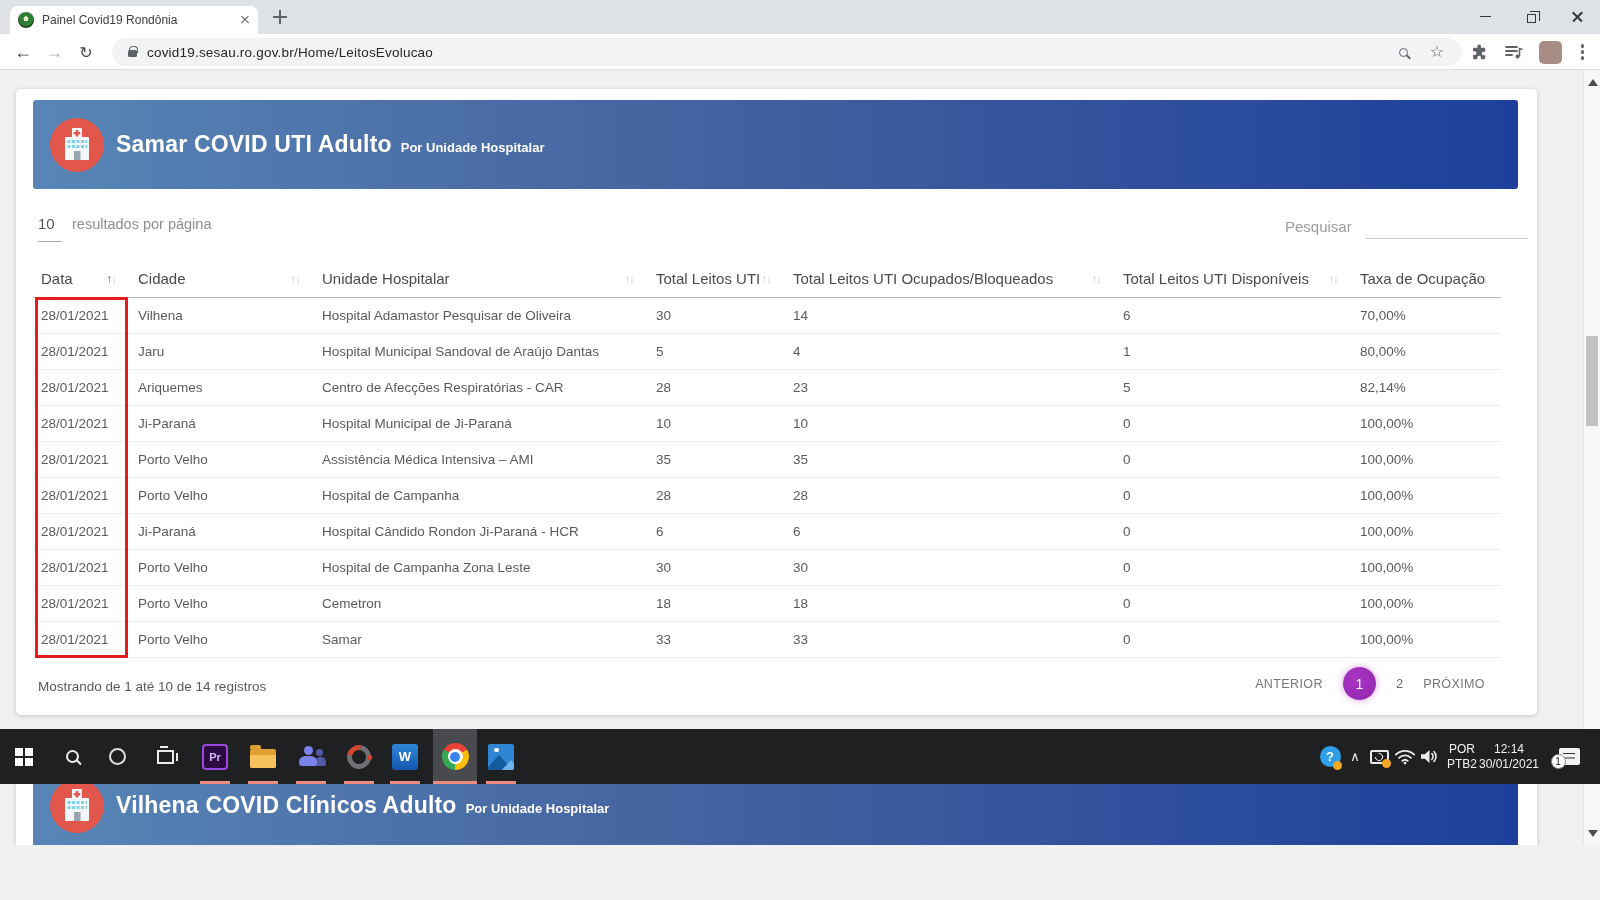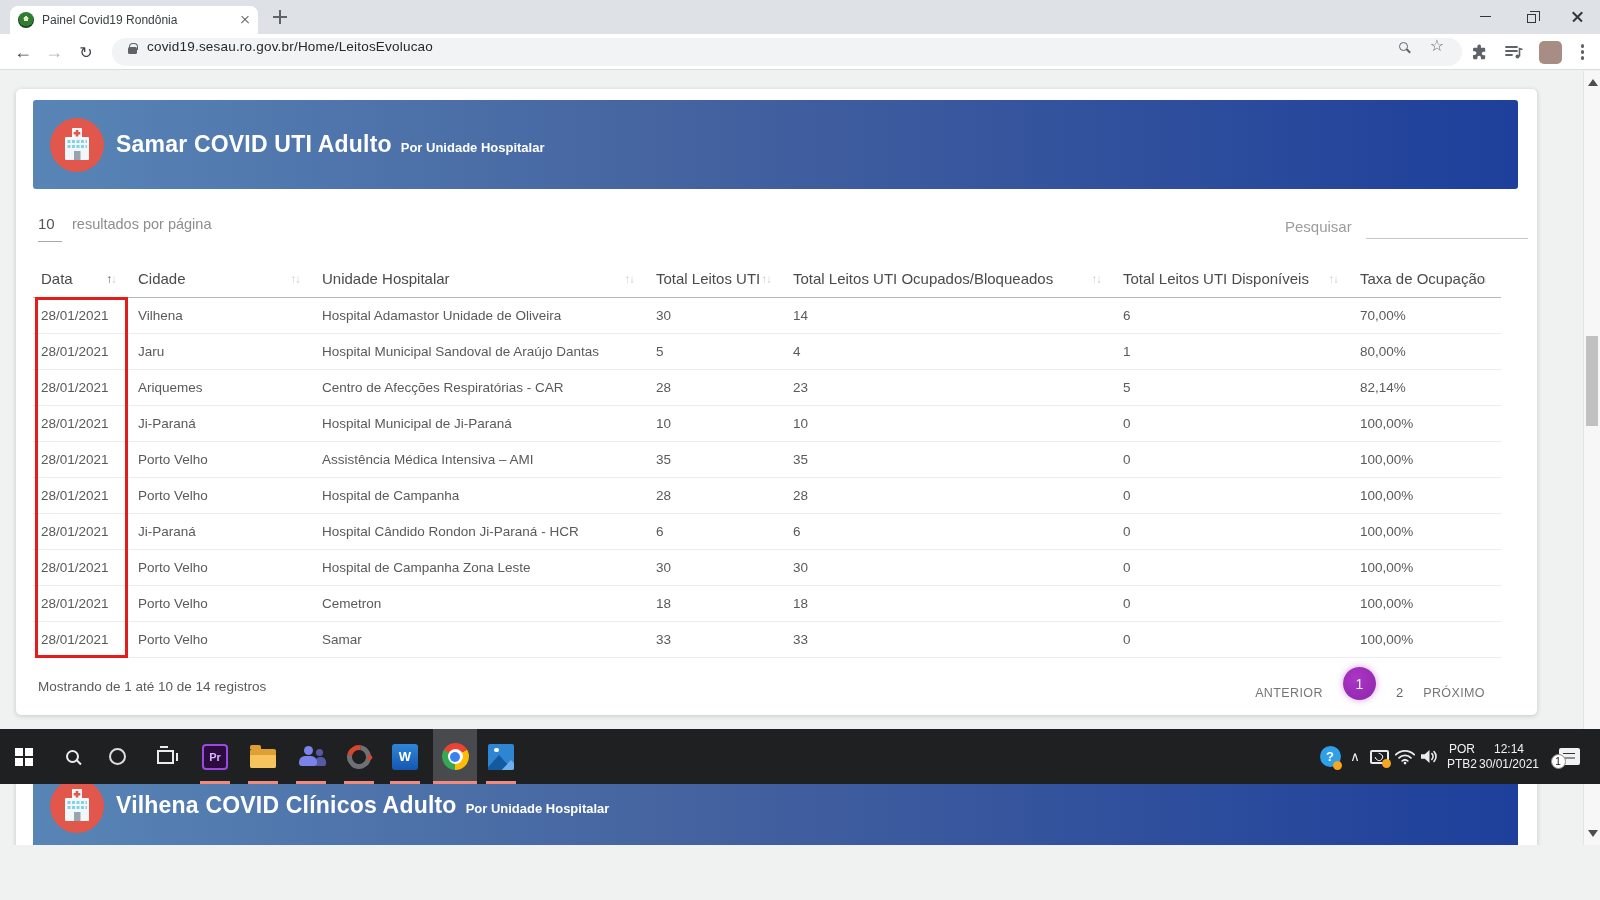--- a/index.html
+++ b/index.html
@@ -25,21 +25,21 @@
   .restore-i{width:9px;height:9px;border:1.3px solid #33363a;position:relative;margin-top:3px}
   .restore-i::before{content:"";position:absolute;top:-4px;left:2px;width:9px;height:9px;border:1.3px solid #33363a;border-left:none;border-bottom:none}
   .close-big{position:relative;width:13px;height:13px}
   .close-big::before,.close-big::after{content:"";position:absolute;left:0;top:5.8px;width:13px;height:1.5px;background:#33363a}
   .close-big::before{transform:rotate(45deg)}.close-big::after{transform:rotate(-45deg)}
 
   
   .toolbar{position:absolute;top:34px;left:0;right:0;height:36px;background:#fff;border-bottom:1px solid #d9dce0}
   .navg{position:absolute;top:0;height:36px;display:flex;align-items:center;justify-content:center;width:30px;font-size:18px;color:#42464b}
   .nav-back{left:8px}.nav-fwd{left:39px;color:#b4b9be}.nav-reload{left:71px;font-size:16px}
-  .urlbar{position:absolute;left:112px;top:38px;width:1350px;height:28px;border-radius:14px;background:#f1f3f4;display:flex;align-items:flex-end;padding:12px 14px;top:4px}
+  .urlbar{position:absolute;left:112px;top:38px;width:1350px;height:28px;border-radius:14px;background:#f1f3f4;display:flex;align-items:center;padding:12px 14px;top:4px}
   .toolbar .urlbar{top:4px}
   .lock-i{width:9px;height:7px;background:#5f6368;border-radius:1.5px;position:relative;margin:3px 10px 0 2px}
   .lock-i::before{content:"";position:absolute;top:-4.4px;left:1px;width:6.6px;height:6px;border:1.5px solid #5f6368;border-bottom:none;border-radius:4px 4px 0 0}
   .url-text{font-size:13.5px;color:#26282b;letter-spacing:.2px;flex:1;white-space:nowrap;overflow:hidden}
   .mag{width:9px;height:9px;border:1.8px solid #5f6368;border-radius:50%;position:relative}
   .mag::after{content:"";position:absolute;width:5px;height:1.8px;background:#5f6368;transform:rotate(45deg);right:-4.4px;bottom:-2.4px}
   .pill-icons{display:flex;align-items:center;gap:22px;margin-left:12px;padding-right:4px}
   .star{font-size:16px;color:#5f6368;line-height:1}
   .tool-right{position:absolute;right:10px;top:0;height:36px;display:flex;align-items:center;gap:15px}
   .avatar{width:23px;height:23px;border-radius:5px;background:#a78d83}
@@ -67,21 +67,21 @@
 
   table.dt{position:absolute;left:17px;top:172px;width:1468px;border-collapse:collapse;table-layout:fixed}
   .dt th{font-size:15px;font-weight:400;color:#4b4b4b;text-align:left;padding:8px 8px;height:36px;border-bottom:1px solid #b7b7b7;position:relative;white-space:nowrap;overflow:hidden}
   .dt td{font-size:13.5px;color:#5a5a5a;padding:8px 8px;height:36px;border-bottom:1px solid #ececec;white-space:nowrap;overflow:hidden}
   .sorts{position:absolute;right:14px;top:50%;transform:translateY(-50%);font-size:11.5px;color:#cdcdcd;letter-spacing:-1px}
   .sorts .active{color:#5a5a5a}
 
   .red-box{position:absolute;left:19px;top:208px;width:93px;height:361px;border:3px solid #e51c1c;pointer-events:none}
 
   .dt-info{position:absolute;left:22px;top:590px;font-size:13.5px;color:#5a5a5a}
-  .paging{position:absolute;right:52px;top:578px;display:flex;align-items:flex-end;gap:20px}
+  .paging{position:absolute;right:52px;top:578px;display:flex;align-items:center;gap:20px}
   .pg-link{font-size:12.5px;color:#767676;letter-spacing:.4px}
   .pg-current{width:33px;height:33px;border-radius:50%;background:radial-gradient(circle at 40% 35%,#ab36c5,#8e24aa);color:#fff;font-size:14px;display:flex;align-items:center;justify-content:center;box-shadow:0 0 7px rgba(156,39,176,.45)}
   .pg-num{font-size:13px;color:#666}
 
   
   .scrollbar{position:absolute;right:0;top:71px;width:17px;height:774px;background:#f7f7f7;border-left:1px solid #e4e4e4}
   .sb-up,.sb-down{position:absolute;left:4px;width:0;height:0;border-left:5px solid transparent;border-right:5px solid transparent}
   .sb-up{top:8px;border-bottom:7px solid #4d4d4d}
   .sb-down{bottom:8px;border-top:7px solid #4d4d4d}
   .sb-thumb{position:absolute;left:2px;top:265px;width:12px;height:90px;background:#c1c1c1}
@@ -241,21 +241,21 @@
             <th><span>Total Leitos UTI</span><span class="sorts"><span>↑</span><span>↓</span></span></th>
             <th><span>Total Leitos UTI Ocupados/Bloqueados</span><span class="sorts"><span>↑</span><span>↓</span></span></th>
             <th><span>Total Leitos UTI Disponíveis</span><span class="sorts"><span>↑</span><span>↓</span></span></th>
             <th><span>Taxa de Ocupação</span><span class="sorts"><span>↑</span><span>↓</span></span></th>
           </tr>
         </thead>
         <tbody>
           <tr>
               <td>28/01/2021</td>
               <td>Vilhena</td>
-              <td>Hospital Adamastor Unidade de Oliveira</td>
+              <td>Hospital Adamastor Pesquisar de Oliveira</td>
               <td>30</td>
               <td>14</td>
               <td>6</td>
               <td>70,00%</td>
             </tr>
           <tr>
               <td>28/01/2021</td>
               <td>Jaru</td>
               <td>Hospital Municipal Sandoval de Araújo Dantas</td>
               <td>5</td>

